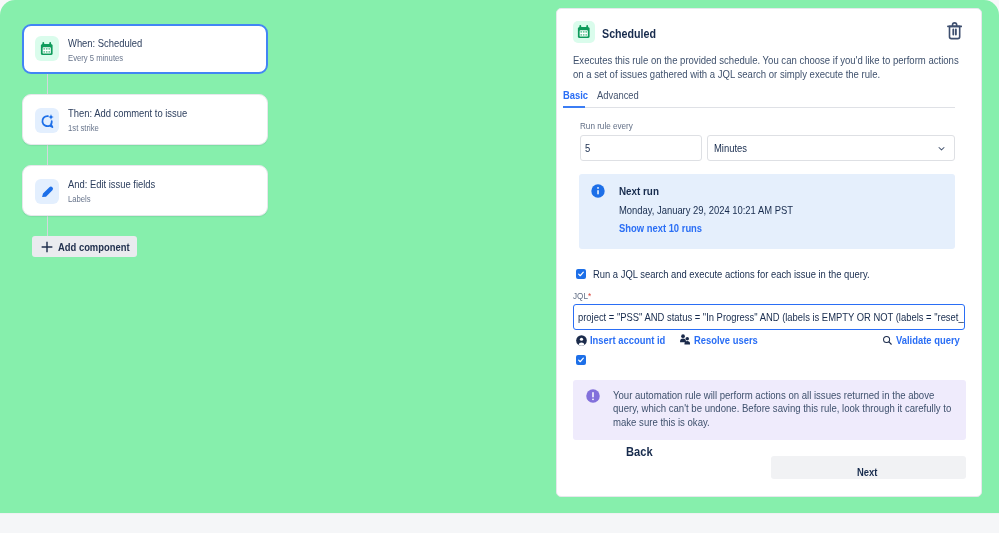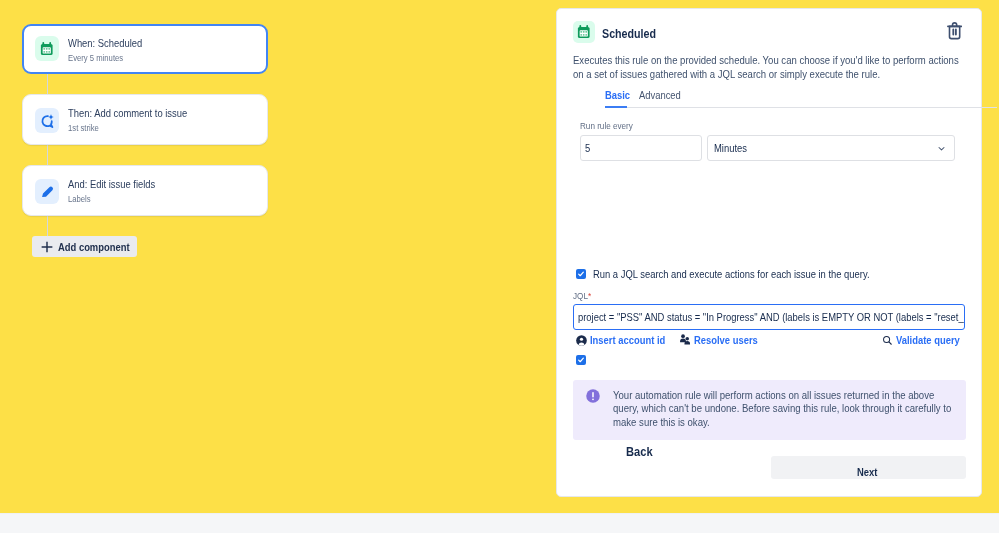--- a/index.html
+++ b/index.html
@@ -5,21 +5,21 @@
 <style>
   * { box-sizing: border-box; }
   html, body {
     margin: 0; padding: 0;
     width: 999px; height: 533px;
     overflow: hidden;
     background: #F7F8F9;
     font-family: "Liberation Sans", sans-serif;
     -webkit-font-smoothing: antialiased;
   }
-  .page { position: relative; width: 999px; height: 533px; background: #fde047; }
+  .page { position: relative; width: 999px; height: 533px; background: #86efac; border-radius: 15px; }
 
   
   .tx { display: inline-block; transform: scaleX(0.855); transform-origin: left center; white-space: nowrap; }
   .txw { display: block; transform: scaleX(0.855); transform-origin: left top; }
 
   
   .chain { position: absolute; left: 0; top: 0; width: 520px; height: 513px; }
   .connector { position: absolute; left: 47px; width: 1px; background: #D3D7DE; }
   .node {
     position: absolute; left: 22px; width: 246px; height: 51px;
@@ -55,21 +55,21 @@
     background: #FFFFFF; border: 1px solid #E6E8EC; border-radius: 5px;
   }
   .panel-head { position: absolute; left: 17px; top: 13px; display: flex; align-items: center; }
   .panel-head .hicon { width: 22px; height: 22px; border-radius: 5px; display:flex; align-items:center; justify-content:center; }
   .panel-title { margin-left: 6.5px; font-size: 12.5px; font-weight: bold; color: #172B4D; position: relative; top: 1.5px; }
   .trash { position: absolute; left: 946.8px; top: 22.4px; cursor: pointer; line-height: 0; }
 
   .desc { position: absolute; left: 573px; top: 52.5px; width: 450px;
           font-size: 11px; line-height: 14.5px; color: #3F516D; }
 
-  .tabs { position: absolute; left: 605px; top: 89px; width: 392px; height: 19px; border-bottom: 1.5px solid #DFE1E6; }
+  .tabs { position: absolute; left: 563px; top: 89px; width: 392px; height: 19px; border-bottom: 1.5px solid #DFE1E6; }
   .tab { position: absolute; top: 0; font-size: 11px; color: #44546F; cursor: pointer; padding-bottom: 5px; }
   .tab.active { color: #2A6EF5; font-weight: bold; }
   .tab-underline { position: absolute; left: 0; top: 17px; width: 22px; height: 2px; background: #3B7DF4; }
 
   .lbl { position: absolute; font-size: 9.5px; color: #626F86; }
   .inp {
     position: absolute; background: #FFF; border: 1px solid #DEE0E4; border-radius: 3px;
     font-family: "Liberation Sans", sans-serif; font-size: 11px; color: #172B4D;
     padding: 0 9px 0 4px; display: flex; align-items: center;
   }
@@ -212,20 +212,32 @@
   </div>
   <div class="inp" style="left:707px;top:135px;width:248px;height:26px;justify-content:space-between;padding:0 7px 0 6px;">
     <span class="tx">Minutes</span>
     <span style="display:flex">
       <svg width="11" height="11" viewBox="0 0 24 24" fill="none">
           <path d="M6.5 9.8l5.5 5.4 5.5-5.4" stroke="#44546F" stroke-width="2.2" stroke-linecap="round" stroke-linejoin="round"></path>
         </svg>
     </span>
   </div>
 
+  <div class="infobox">
+    <span style="position:absolute;left:12px;top:9.7px;line-height:0;">
+      <svg width="14" height="14" viewBox="0 0 24 24">
+          <circle cx="12" cy="12" r="11.5" fill="#1D6FE8"></circle>
+          <rect x="10.8" y="10.2" width="2.5" height="7.6" rx="1.2" fill="#fff"></rect>
+          <circle cx="12.05" cy="6.8" r="1.5" fill="#fff"></circle>
+        </svg>
+    </span>
+    <div class="ib-title"><span class="tx">Next run</span></div>
+    <div class="ib-date"><span class="tx">Monday, January 29, 2024 10:21 AM PST</span></div>
+    <div class="ib-link"><span class="tx">Show next 10 runs</span></div>
+  </div>
 
   <div class="cbx" style="left:576px;top:269px;">
     <svg width="8" height="8" viewBox="0 0 24 24">
         <path d="M5 12.6l4.6 4.6L19 6.6" stroke="#fff" stroke-width="3.6" fill="none" stroke-linecap="round" stroke-linejoin="round"></path>
       </svg>
   </div>
   <div class="cbx-label" style="left:593px;top:268px;"><span class="tx">Run a JQL search and execute actions for each issue in the query.</span></div>
 
   <div class="lbl" style="left:573px;top:290px;">
     <span class="tx"><span>JQL</span><span style="color:#D9453B;">*</span></span>

